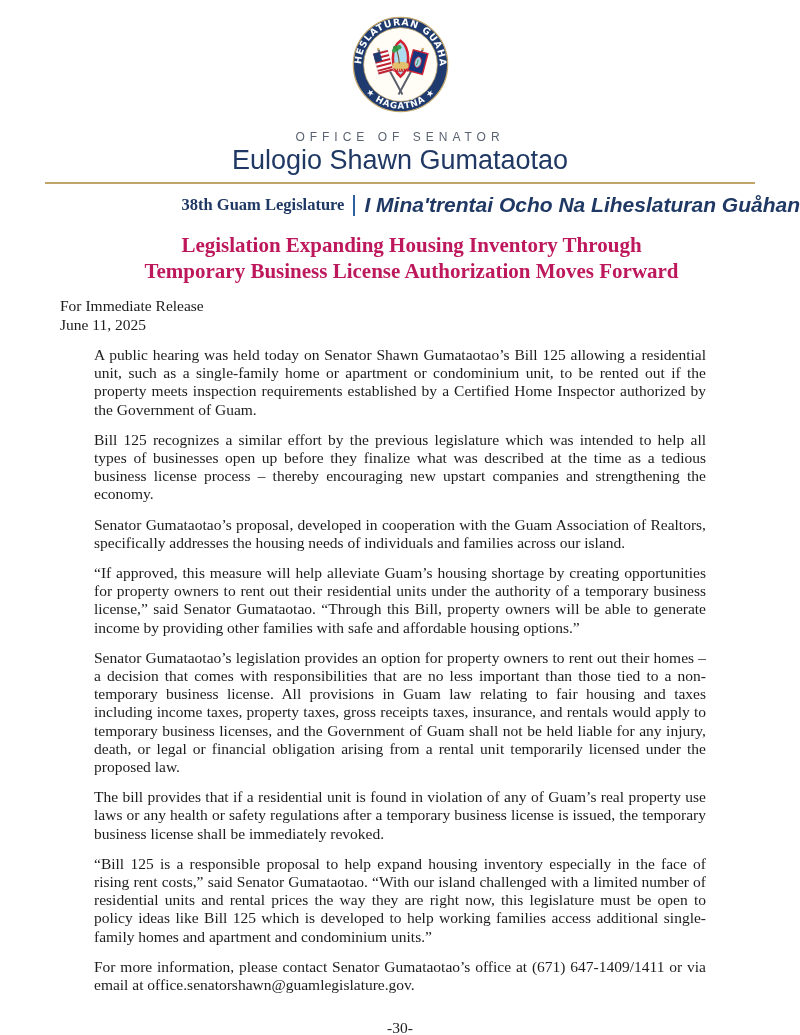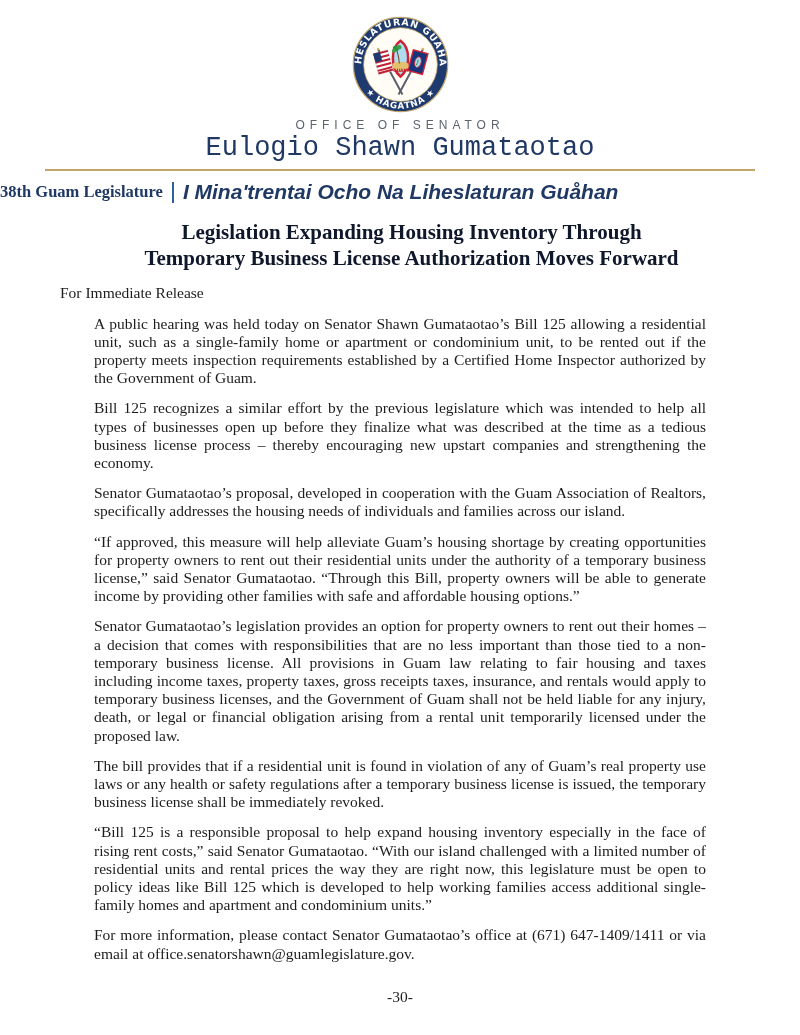--- a/index.html
+++ b/index.html
@@ -6,34 +6,34 @@
     --navy:#1f3864; --gold:#c2a56a; --slate:#5b6470; --ink:#1c1c1c; --bar:#2e5fa0;
   }
   *{box-sizing:border-box; margin:0; padding:0;}
   body{margin:0; background:#ffffff; font-family:"Liberation Serif", serif;}
   .page{position:relative; width:800px; height:1035px; background:#fff; overflow:hidden;}
 
   
   .letterhead{text-align:center; padding-top:16px;}
   .seal{display:block; margin:0 auto;}
   .sealtext{fill:#ffffff; font-family:"DejaVu Sans", sans-serif; font-weight:bold; letter-spacing:1px;}
-  .office-label{margin-top:5px; font-family:"Liberation Sans", sans-serif; font-size:12px;
+  .office-label{margin-top:17px; font-family:"Liberation Sans", sans-serif; font-size:12px;
     letter-spacing:5px; color:var(--slate,#5b6470); font-weight:500;}
-  .senator-name{margin-top:1px; font-family:Liberation Mono, monospace; font-weight:normal;
+  .senator-name{margin-top:1px; font-family:Liberation Sans, sans-serif; font-weight:normal;
     font-size:27px; color:var(--navy,#1f3864);}
   .gold-rule{border:none; border-top:2px solid var(--gold,#c2a56a); margin:6px 45px 0 45px;}
-  .legislature-row{margin-top:9px; display:flex; justify-content:flex-start; align-items:center; gap:9px;}
+  .legislature-row{margin-top:9px; display:flex; justify-content:flex-end; align-items:center; gap:9px;}
   .leg-en{font-family:"Liberation Serif", serif; font-weight:bold; font-size:16.5px; color:var(--navy,#1f3864);}
   .leg-bar{width:2px; height:21px; background:var(--bar,#2e5fa0);}
   .leg-ch{font-family:"Liberation Sans", sans-serif; font-weight:bold; font-style:italic;
     font-size:21px; color:var(--navy,#1f3864);}
 
   
   .release-title{margin-top:15px; text-align:center; font-family:"Liberation Serif", serif;
-    font-weight:bold; font-size:21px; line-height:26px; color:#0f172a;padding-left:23px;}
+    font-weight:bold; font-size:21px; line-height:26px; color:#be185d;padding-left:23px;}
   .meta{margin:13px 94px 0 60px; font-size:15.5px; line-height:18.5px; color:var(--ink,#1c1c1c);}
   .body-par{margin:12px 94px 0 94px; font-size:15.5px; line-height:18.2px;
     text-align:justify; color:var(--ink,#1c1c1c);}
   .endmark{margin-top:25px; text-align:center; font-size:15.5px; color:var(--ink,#1c1c1c);}
 
   
   .footer{position:absolute; left:0; right:0; bottom:22px; text-align:center;
     font-family:"Liberation Sans", sans-serif; font-size:13.8px; font-weight:bold;
     color:var(--navy,#1f3864); line-height:25px; letter-spacing:-0.2px;}
 </style>
@@ -107,20 +107,21 @@
   </header>
 
   <main>
     <h2 class="release-title">
       <span>Legislation Expanding Housing Inventory Through</span><br>
       <span>Temporary Business License Authorization Moves Forward</span>
     </h2>
 
     <div class="meta">
       <div>For Immediate Release</div>
+      <div>June 11, 2025</div>
     </div>
 
     <p class="body-par">A public hearing was held today on Senator Shawn Gumataotao’s Bill 125 allowing a residential unit, such as a single-family home or apartment or condominium unit, to be rented out if the property meets inspection requirements established by a Certified Home Inspector authorized by the Government of Guam.</p>
     <p class="body-par">Bill 125 recognizes a similar effort by the previous legislature which was intended to help all types of businesses open up before they finalize what was described at the time as a tedious business license process – thereby encouraging new upstart companies and strengthening the economy.</p>
     <p class="body-par">Senator Gumataotao’s proposal, developed in cooperation with the Guam Association of Realtors, specifically addresses the housing needs of individuals and families across our island.</p>
     <p class="body-par">“If approved, this measure will help alleviate Guam’s housing shortage by creating opportunities for property owners to rent out their residential units under the authority of a temporary business license,” said Senator Gumataotao. “Through this Bill, property owners will be able to generate income by providing other families with safe and affordable housing options.”</p>
     <p class="body-par">Senator Gumataotao’s legislation provides an option for property owners to rent out their homes – a decision that comes with responsibilities that are no less important than those tied to a non-temporary business license. All provisions in Guam law relating to fair housing and taxes including income taxes, property taxes, gross receipts taxes, insurance, and rentals would apply to temporary business licenses, and the Government of Guam shall not be held liable for any injury, death, or legal or financial obligation arising from a rental unit temporarily licensed under the proposed law.</p>
     <p class="body-par">The bill provides that if a residential unit is found in violation of any of Guam’s real property use laws or any health or safety regulations after a temporary business license is issued, the temporary business license shall be immediately revoked.</p>
     <p class="body-par">“Bill 125 is a responsible proposal to help expand housing inventory especially in the face of rising rent costs,” said Senator Gumataotao. “With our island challenged with a limited number of residential units and rental prices the way they are right now, this legislature must be open to policy ideas like Bill 125 which is developed to help working families access additional single-family homes and apartment and condominium units.”</p>
     <p class="body-par">For more information, please contact Senator Gumataotao’s office at (671) 647-1409/1411 or via email at office.senatorshawn@guamlegislature.gov.</p>

